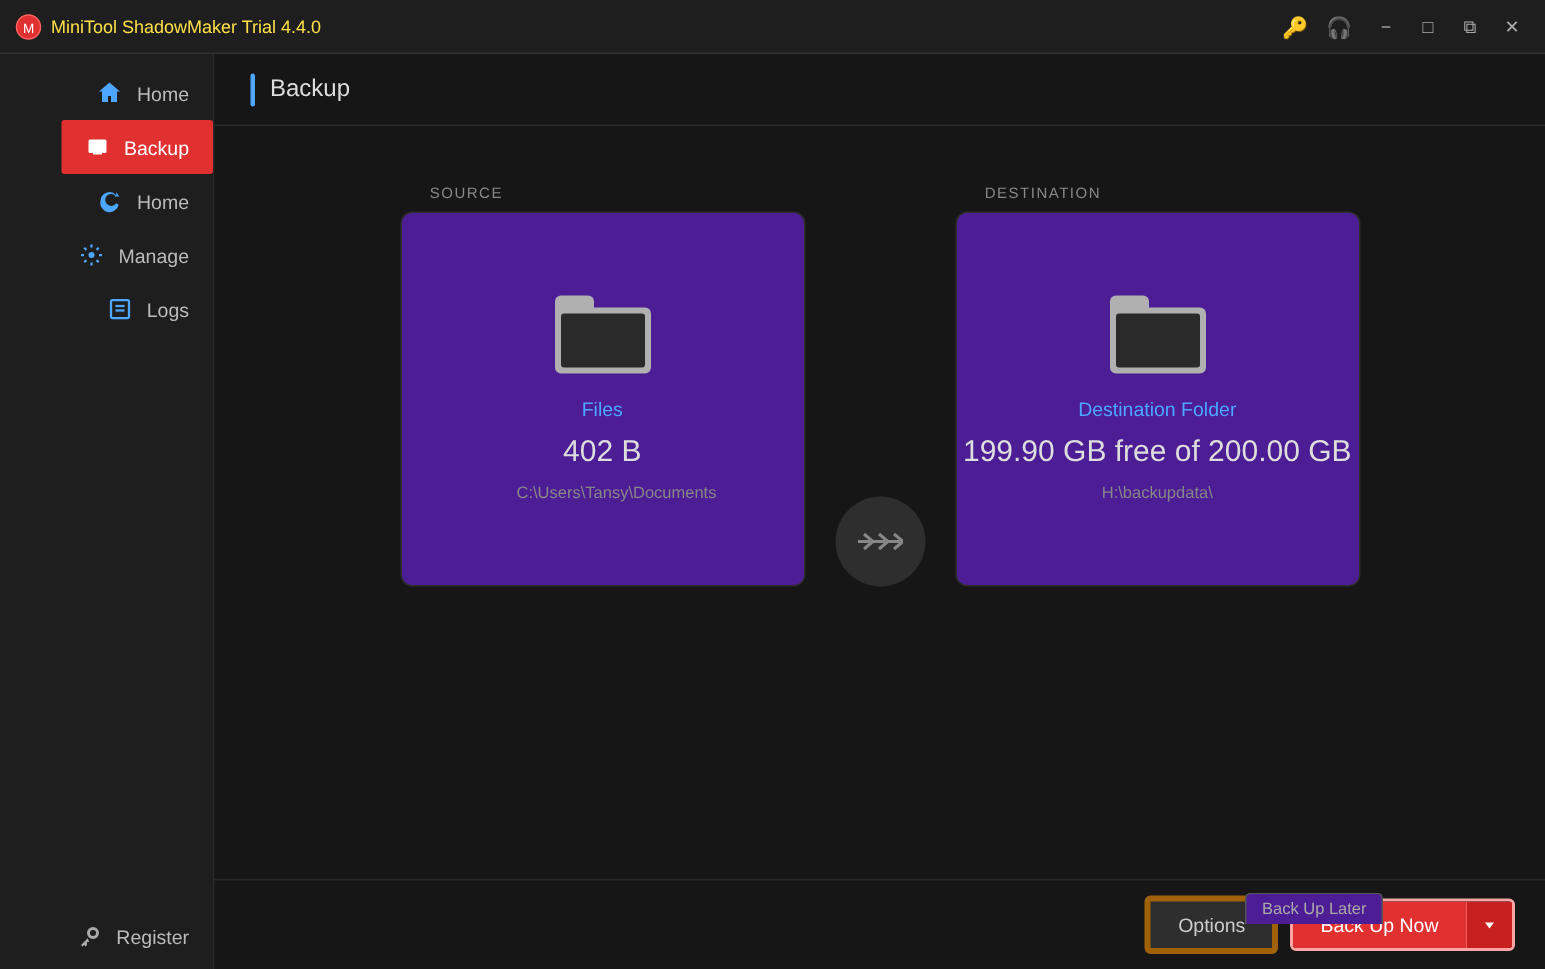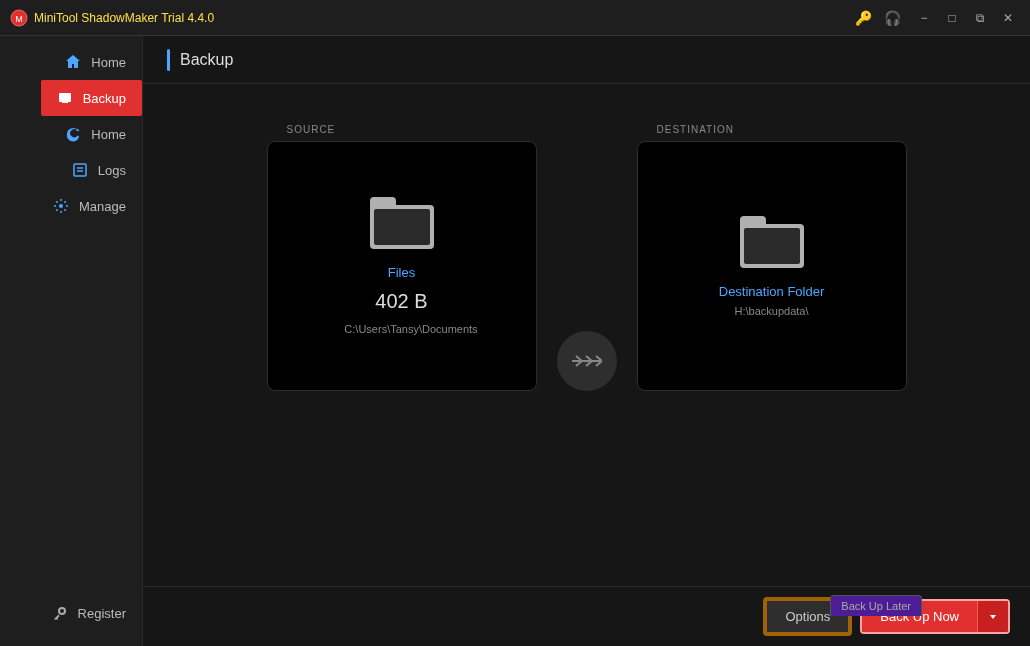--- a/index.html
+++ b/index.html
@@ -81,21 +81,21 @@
       color: #fff;
     }
     .nav-icon {
       width: 16px; height: 16px;
       display: flex; align-items: center; justify-content: center;
       flex-shrink: 0;
     }
     .nav-icon svg { width: 16px; height: 16px; }
     .sidebar-bottom {
       margin-top: auto;
-      padding-bottom: 15px;
+      padding-bottom: 4px;
     }
     
     #main {
       flex: 1;
       background: #161616;
       display: flex;
       flex-direction: column;
     }
     #page-header {
       height: 48px;
@@ -126,21 +126,21 @@
       position: relative;
     }
     .backup-panels {
       display: flex;
       align-items: flex-end;
       justify-content: center;
       gap: 0;
       margin-top: 10px;
     }
     .panel-card {
-      background: #000000;
+      background: #4c1d95;
       border-radius: 8px;
       width: 270px;
       height: 250px;
       display: flex;
       flex-direction: column;
       align-items: center;
       justify-content: center;
       cursor: pointer;
       border: 1px solid #2e2e2e;
       gap: 6px;
@@ -327,35 +327,35 @@
       <span class="nav-icon">
         <svg viewBox="0 0 16 16" fill="#4da6ff">
             <path d="M2 8a6 6 0 0 1 10.5-3.9V2l2 3h-3V4a4 4 0 1 0 1 5.5l1.6 1A6 6 0 0 1 2 8z"></path>
           </svg>
       </span>
       <span>Home</span>
     </div>
     <div class="nav-item">
       <span class="nav-icon">
         <svg viewBox="0 0 16 16" fill="#4da6ff">
+            <circle cx="8" cy="8" r="2"></circle>
+            <path d="M8 1v2M8 13v2M1 8h2M13 8h2M3.2 3.2l1.4 1.4M11.4 11.4l1.4 1.4M3.2 12.8l1.4-1.4M11.4 4.6l1.4-1.4" stroke="#4da6ff" stroke-width="1.5"></path>
+          </svg>
+      </span>
+      <span>Manage</span>
+    </div>
+    <div class="nav-item">
+      <span class="nav-icon">
+        <svg viewBox="0 0 16 16" fill="#4da6ff">
             <rect x="2" y="2" width="12" height="12" rx="1" fill="none" stroke="#4da6ff" stroke-width="1.5"></rect>
             <line x1="5" y1="6" x2="11" y2="6" stroke="#4da6ff" stroke-width="1.5"></line>
             <line x1="5" y1="9" x2="11" y2="9" stroke="#4da6ff" stroke-width="1.5"></line>
           </svg>
       </span>
       <span>Logs</span>
-    </div>
-    <div class="nav-item">
-      <span class="nav-icon">
-        <svg viewBox="0 0 16 16" fill="#4da6ff">
-            <circle cx="8" cy="8" r="2"></circle>
-            <path d="M8 1v2M8 13v2M1 8h2M13 8h2M3.2 3.2l1.4 1.4M11.4 11.4l1.4 1.4M3.2 12.8l1.4-1.4M11.4 4.6l1.4-1.4" stroke="#4da6ff" stroke-width="1.5"></path>
-          </svg>
-      </span>
-      <span>Manage</span>
     </div>
     <div class="sidebar-bottom">
       <div class="nav-item">
         <span class="nav-icon">
           <svg viewBox="0 0 16 16" fill="#aaa">
               <path d="M10 2a4 4 0 1 0 0 8 4 4 0 0 0 0-8zm-2 4a2 2 0 1 1 4 0 2 2 0 0 1-4 0zM6.5 9.5L2 14l1 1 1-1 1 1 1-1V12h1.5z"></path>
             </svg>
         </span>
         <span>Register</span>
       </div>
@@ -401,20 +401,21 @@
 
         <div class="panel-wrapper">
           <div class="panel-label">DESTINATION</div>
           <div class="panel-card">
             <div class="folder-icon">
               <div class="folder-tab"></div>
               <div class="folder-body"></div>
               <div class="folder-inner"></div>
             </div>
             <span class="dest-link">Destination Folder</span>
+            <span class="dest-size">199.90 GB free of 200.00 GB</span>
             <span class="dest-path">H:\backupdata\</span>
           </div>
         </div>
       </div>
     </div>
 
     <div id="bottom-bar">
       <span class="backup-later-label">Back Up Later</span>
       <button class="btn-options">Options</button>
       <div class="btn-backup-group">

